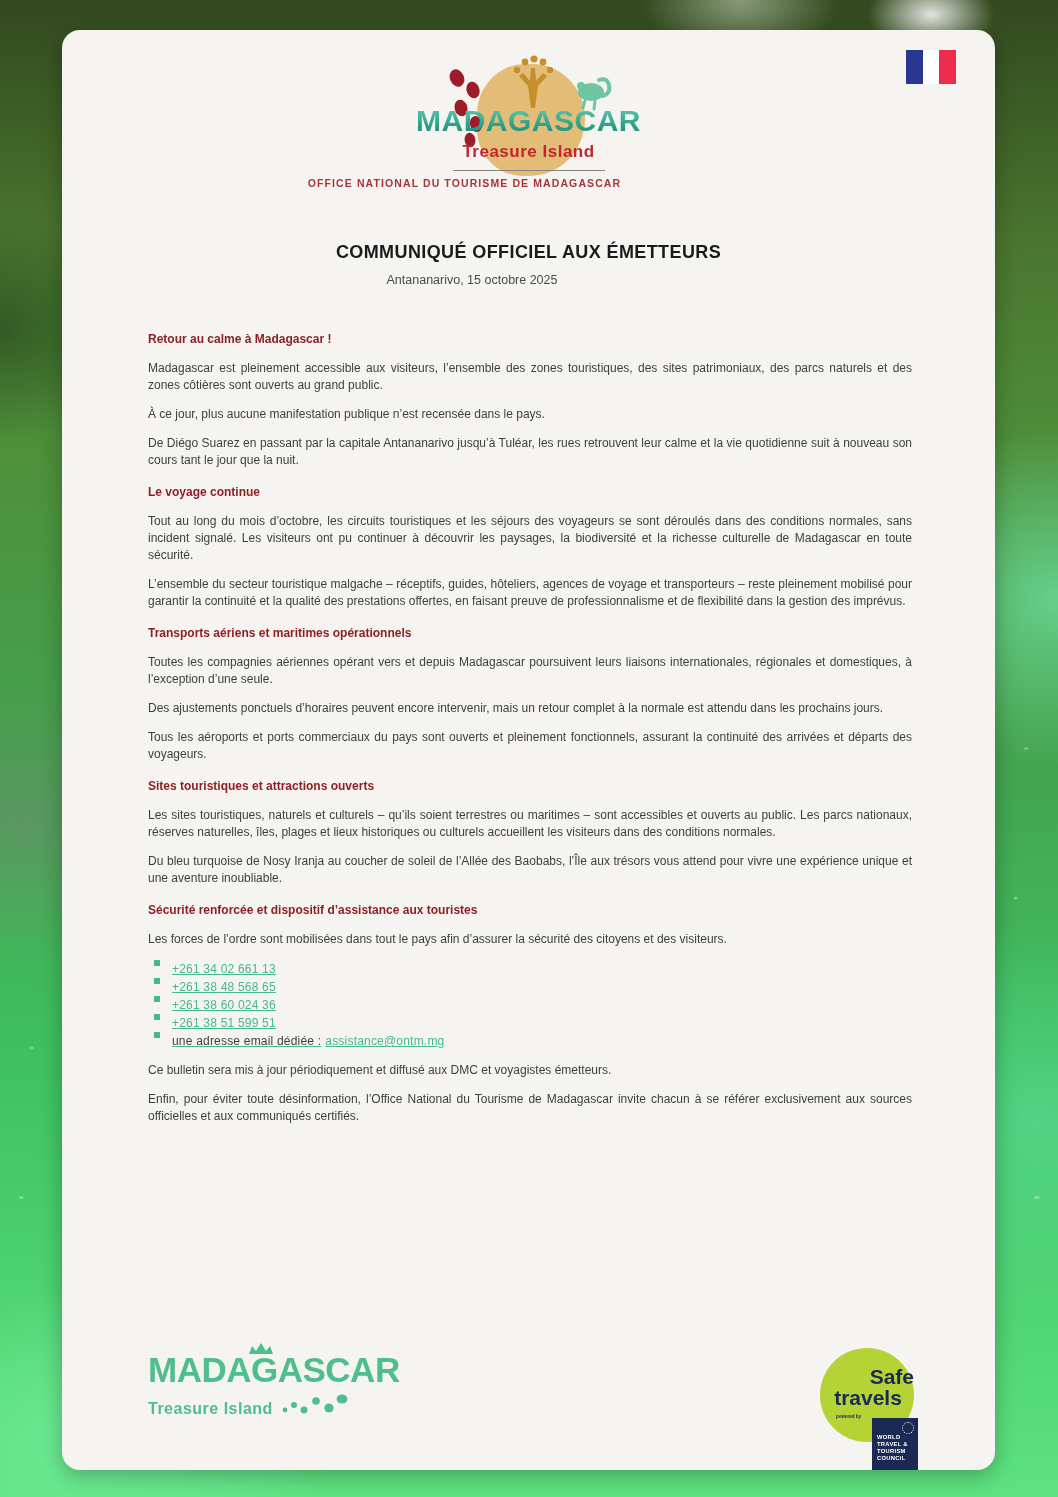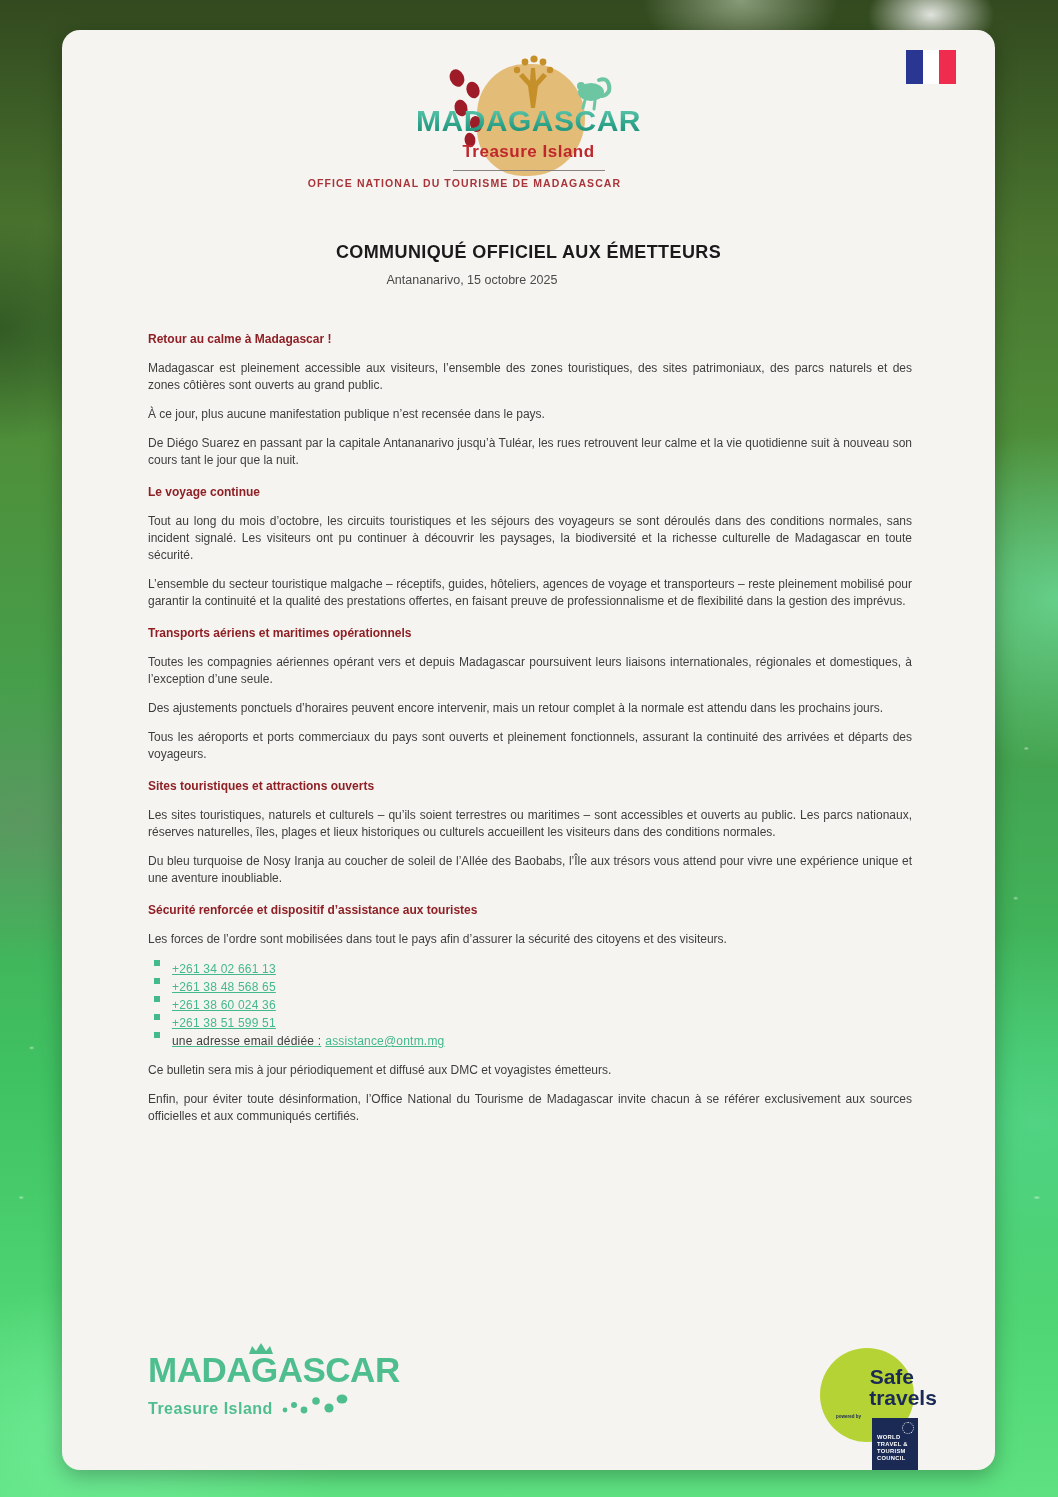--- a/index.html
+++ b/index.html
@@ -86,22 +86,22 @@
   
   .f-logo{position:absolute;left:86px;top:1322px;width:300px;}
   .f-brand{font-size:35px;font-weight:800;color:#4FBE8F;line-height:1;letter-spacing:-.5px;position:relative;}
   .f-crown{position:absolute;left:101px;top:-9px;}
   .f-tagrow{display:flex;align-items:flex-end;margin-top:3px;}
   .f-tag{font-size:16px;font-weight:700;color:#4FBE8F;letter-spacing:.5px;}
   .safe{position:absolute;left:758px;top:1312px;width:128px;height:130px;}
   .safe-circle{position:absolute;left:0;top:6px;width:94px;height:94px;border-radius:50%;background:#B5D334;}
   .safe-word1{position:absolute;left:0;top:24px;width:94px;text-align:right;
     font-size:21px;font-weight:800;color:#1B2A55;line-height:1;}
-  .safe-word2{position:absolute;left:12px;top:45px;width:94px;text-align:center;
-    font-size:21px;font-weight:800;color:#1B2A55;line-height:1;padding-left:24px;}
+  .safe-word2{position:absolute;left:1px;top:45px;width:94px;text-align:center;
+    font-size:21px;font-weight:800;color:#1B2A55;line-height:1;}
   .safe-powered{position:absolute;left:16px;top:72px;font-size:4.5px;color:#1B2A55;font-weight:700;}
   .wttc{position:absolute;left:52px;top:76px;width:46px;height:52px;background:#1B2A55;
     color:#fff;font-size:5.8px;line-height:7px;font-weight:700;letter-spacing:.3px;
     padding:16px 2px 0 5px;box-sizing:border-box;}
   .wttc-globe{position:absolute;right:4px;top:4px;width:10px;height:10px;border-radius:50%;
     border:1px dotted #fff;opacity:.9;}
 </style>
 </head>
 <body>
 

